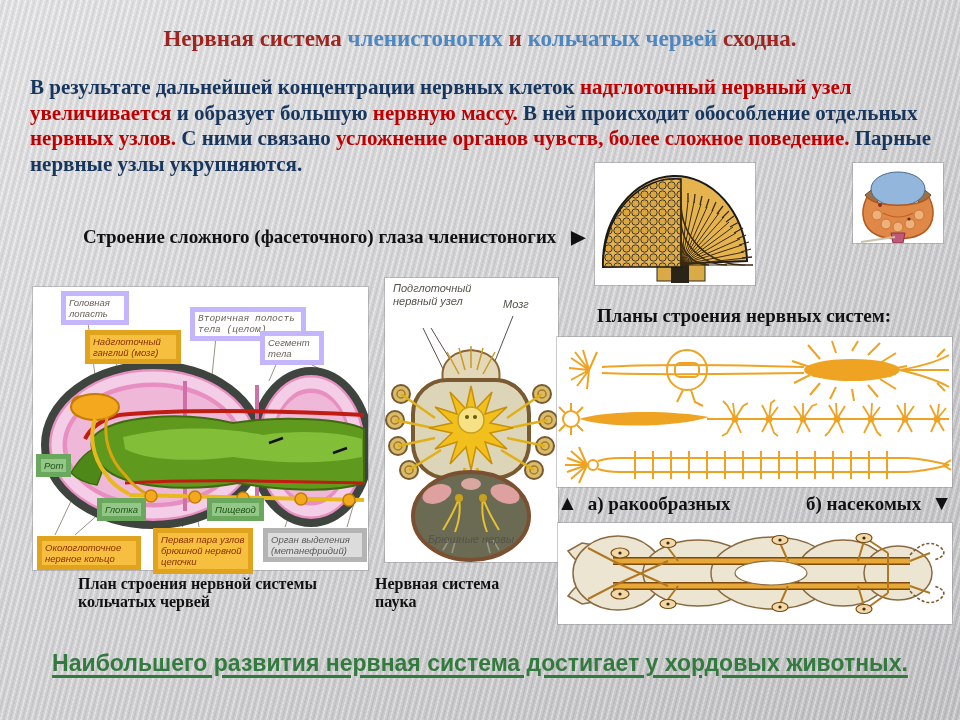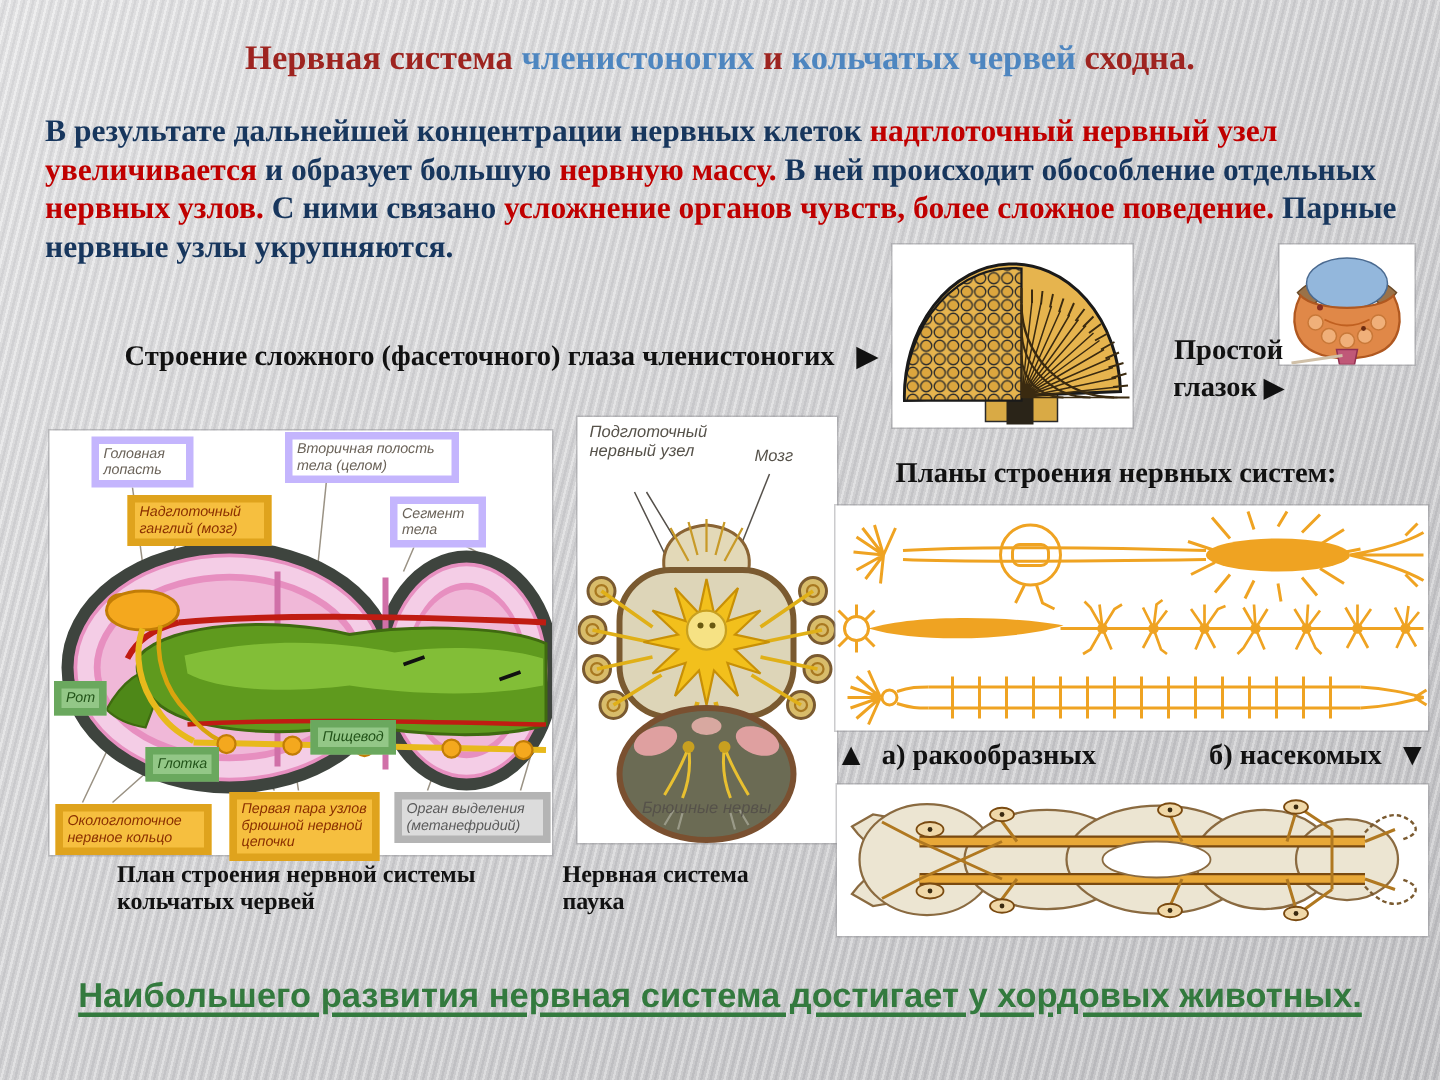--- a/index.html
+++ b/index.html
@@ -90,25 +90,20 @@
       <circle cx="57" cy="61" r="5" fill="#f0b07a" stroke="#c87838"></circle>
       <circle cx="66" cy="52" r="5" fill="#f0b07a" stroke="#c87838"></circle>
       <circle cx="27" cy="42" r="2" fill="#8a3020"></circle>
       <path d="M30,50 Q45,58 60,50" fill="none" stroke="#c06020" stroke-width="1.2"></path>
       <path d="M38,70 L52,70 L50,80 L40,80 Z" fill="#c05878" stroke="#903050" stroke-width="1"></path>
       <line x1="42" y1="74" x2="8" y2="79" stroke="#d0c0a8" stroke-width="2"></line>
       <circle cx="56" cy="56" r="1.6" fill="#6a2a10"></circle>
     </svg>
   </div>
 
-  <div class="abs sr blklbl" style="left:770px;top:222px;width:98px;text-align:center;line-height:1.3;">
-    <span>Простой</span><br>
-    <span>глазок</span>
-    <span class="tri" style="font-size:17px;">▶</span>
-  </div>
 
   <div class="panel" style="left:33px;top:287px;width:335px;height:283px;">
     <svg viewBox="0 0 335 283" width="335" height="283">
 
       <g stroke="#9a9284" stroke-width="1" fill="none">
         <path d="M54,28 L62,88"></path>
         <path d="M185,30 L176,118"></path>
         <path d="M88,68 L68,112"></path>
         <path d="M248,66 L236,94 M256,66 L310,94"></path>
         <path d="M24,176 L38,188"></path>
@@ -140,26 +135,26 @@
       <path d="M74,130 C70,150 76,172 92,188 C98,196 106,203 114,207" stroke="#d9a40e" stroke-width="3" fill="none"></path>
       <path d="M96,208 L331,213" stroke="#e8b91c" stroke-width="4" fill="none"></path>
       <circle cx="118" cy="209" r="6" fill="#f4a81e" stroke="#c27d06" stroke-width="1.5"></circle>
       <circle cx="162" cy="210" r="6" fill="#f4a81e" stroke="#c27d06" stroke-width="1.5"></circle>
       <circle cx="210" cy="211" r="6" fill="#f4a81e" stroke="#c27d06" stroke-width="1.5"></circle>
       <circle cx="268" cy="212" r="6" fill="#f4a81e" stroke="#c27d06" stroke-width="1.5"></circle>
       <circle cx="316" cy="213" r="6" fill="#f4a81e" stroke="#c27d06" stroke-width="1.5"></circle>
       <path d="M236,156 l14,-5 M300,166 l14,-5" stroke="#111" stroke-width="2.5" fill="none"></path>
     </svg>
     <div class="wlabel" style="left:28px;top:4px;width:52px;">Головная лопасть</div>
-    <div class="wlabel" style="left:157px;top:1px;width:100px;">Вторичная полость тела (целом)</div>
+    <div class="wlabel" style="left:157px;top:20px;width:100px;font-family:Liberation Mono, monospace;">Вторичная полость тела (целом)</div>
     <div class="wlabel orange" style="left:52px;top:43px;width:80px;">Надглоточный ганглий (мозг)</div>
     <div class="wlabel" style="left:227px;top:44px;width:48px;">Сегмент тела</div>
     <div class="wlabel green" style="left:3px;top:167px;">Рот</div>
     <div class="wlabel green" style="left:64px;top:211px;font-style:italic;">Глотка</div>
-    <div class="wlabel green" style="left:174px;top:193px;">Пищевод</div>
+    <div class="wlabel green" style="left:174px;top:211px;">Пищевод</div>
     <div class="wlabel orange" style="left:4px;top:249px;width:88px;">Окологлоточное нервное кольцо</div>
     <div class="wlabel orange" style="left:120px;top:241px;width:84px;">Первая пара узлов брюшной нервной цепочки</div>
     <div class="wlabel gray" style="left:230px;top:241px;width:88px;">Орган выделения (метанефридий)</div>
   </div>
 
   <div class="abs sr cap" style="left:78px;top:575px;width:252px;">План строения нервной системы кольчатых червей</div>
 
   <div class="panel" style="left:385px;top:278px;width:173px;height:284px;">
     <svg viewBox="0 0 173 284" width="173" height="284">
       <g stroke="#55504a" stroke-width="1" fill="none">

